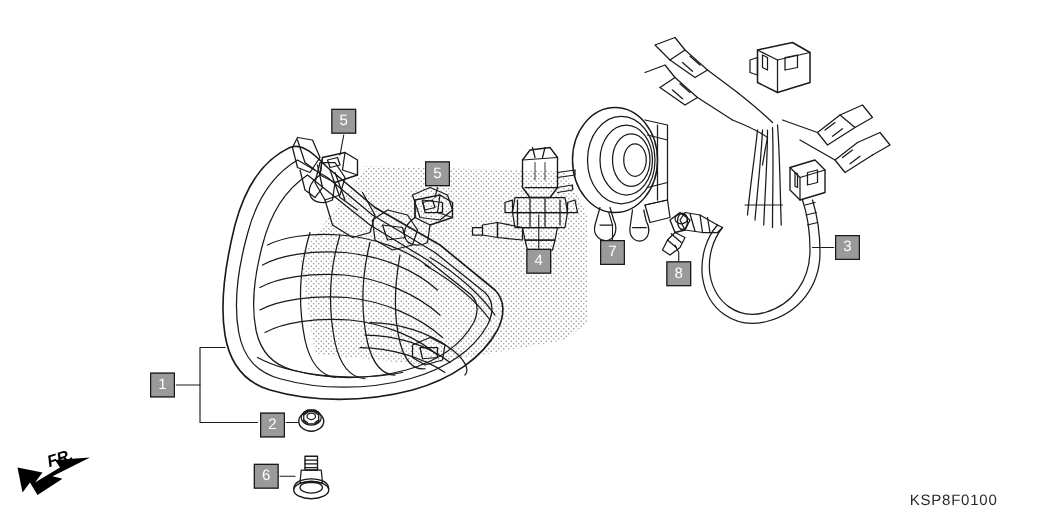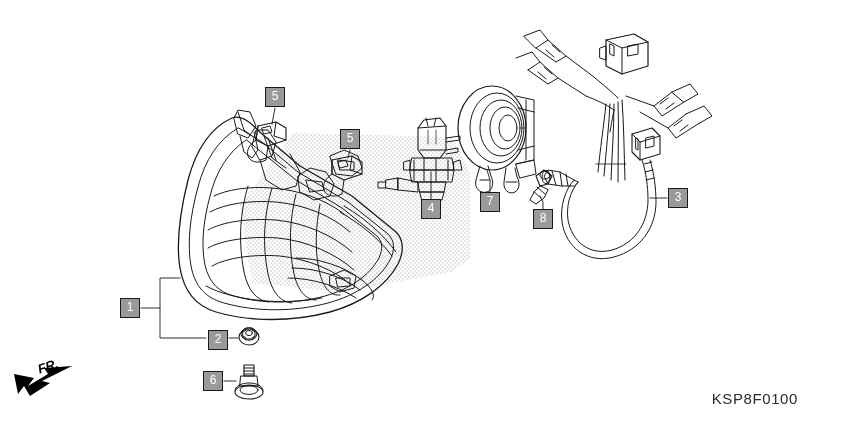--- a/index.html
+++ b/index.html
@@ -17,21 +17,21 @@
     position:absolute;width:20px;height:20px;
     background:#9a9a9a;border:1.6px solid #1a1a1a;
     color:#fff;font-size:12px;line-height:17px;text-align:center;
     font-family:"Liberation Sans", sans-serif;
     box-sizing:border-box;font-weight:400;
     letter-spacing:0;
   }
   
   .partcode{
     position:absolute;right:44px;bottom:14px;
-    font-size:15px;color:#2a2a2a;letter-spacing:.6px;
+    font-size:12px;color:#2a2a2a;letter-spacing:.6px;
     font-family:"Liberation Sans", sans-serif;
   }
   .fr-label{
     position:absolute;left:38px;top:362px;
     font-size:13px;font-weight:bold;font-style:italic;color:#000;
     font-family:"Liberation Sans", sans-serif;
     transform:rotate(-18deg);transform-origin:left center;
   }
 </style>
 </head>

